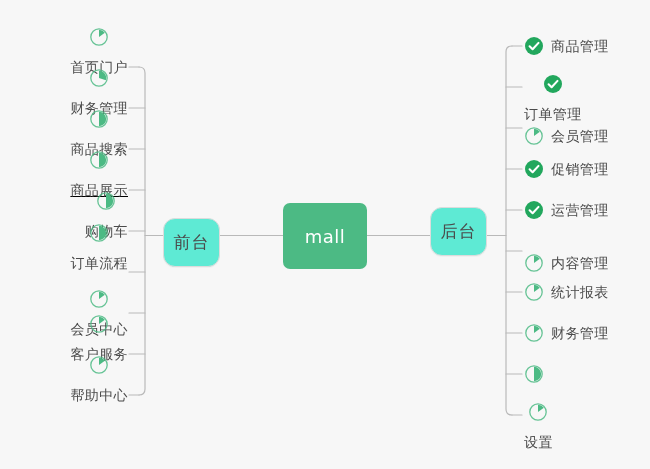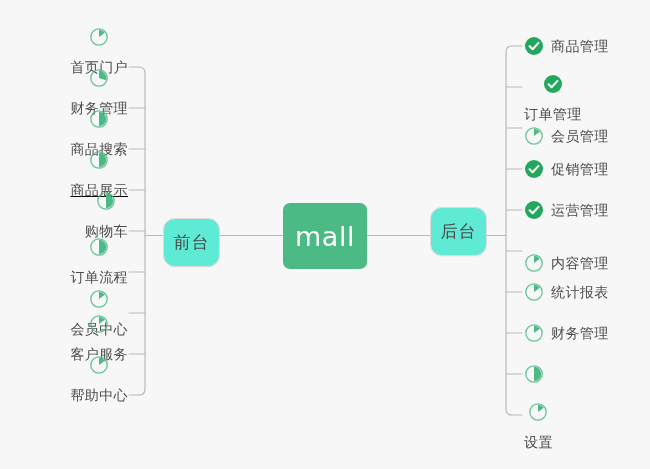--- a/index.html
+++ b/index.html
@@ -73,21 +73,21 @@
     font-size: 17px;
     color: #4b4b4b;
     letter-spacing: 1px;
     box-shadow: 0 1px 1px rgba(0,0,0,0.03);
     margin-top: 7px;
   }
   .node-root {
     background: #4cba84;
     border-radius: 7px;
     color: #ffffff;
-    font-size: 27px;
+    font-size: 18px;
     letter-spacing: 0.5px;
   }
   #node-front { left: 163px; top: 211px; width: 57px; height: 49px; }
   #node-back  { left: 430px; top: 200px; width: 57px; height: 49px; }
   #node-root  { left: 283px; top: 203px; width: 84px; height: 66px; }
 </style>
 </head>
 <body>
 
 <div id="mindmap">
@@ -157,21 +157,21 @@
     </svg></span>
         <span class="leaf-label">商品展示</span>
       </div>
       <div class="leaf leaf-left" style="top: 218px;">
         <span class="leaf-icon"><svg viewBox="0 0 20 20" width="20" height="20">
       <circle cx="10" cy="10" r="8.2" fill="none" stroke="#4cba84" stroke-width="1.3" opacity="0.85"></circle>
       <path d="M 10 10 L 10 2.8 A 7.2 7.2 0 0 1 10.00 17.20 Z" fill="#4cba84"></path>
     </svg></span>
         <span class="leaf-label">购物车</span>
       </div>
-      <div class="leaf leaf-left" style="top: 264px;">
+      <div class="leaf leaf-left" style="top: 250px;">
         <span class="leaf-icon"><svg viewBox="0 0 20 20" width="20" height="20">
       <circle cx="10" cy="10" r="8.2" fill="none" stroke="#4cba84" stroke-width="1.3" opacity="0.85"></circle>
       <path d="M 10 10 L 10 2.8 A 7.2 7.2 0 0 1 10.00 17.20 Z" fill="#4cba84"></path>
     </svg></span>
         <span class="leaf-label">订单流程</span>
       </div>
       <div class="leaf leaf-left" style="top: 300px; margin-top: 16px;">
         <span class="leaf-icon"><svg viewBox="0 0 20 20" width="20" height="20">
       <circle cx="10" cy="10" r="8.2" fill="none" stroke="#4cba84" stroke-width="1.3" opacity="0.85"></circle>
       <path d="M 10 10 L 10 2.8 A 7.2 7.2 0 0 1 15.82 5.77 Z" fill="#4cba84"></path>

